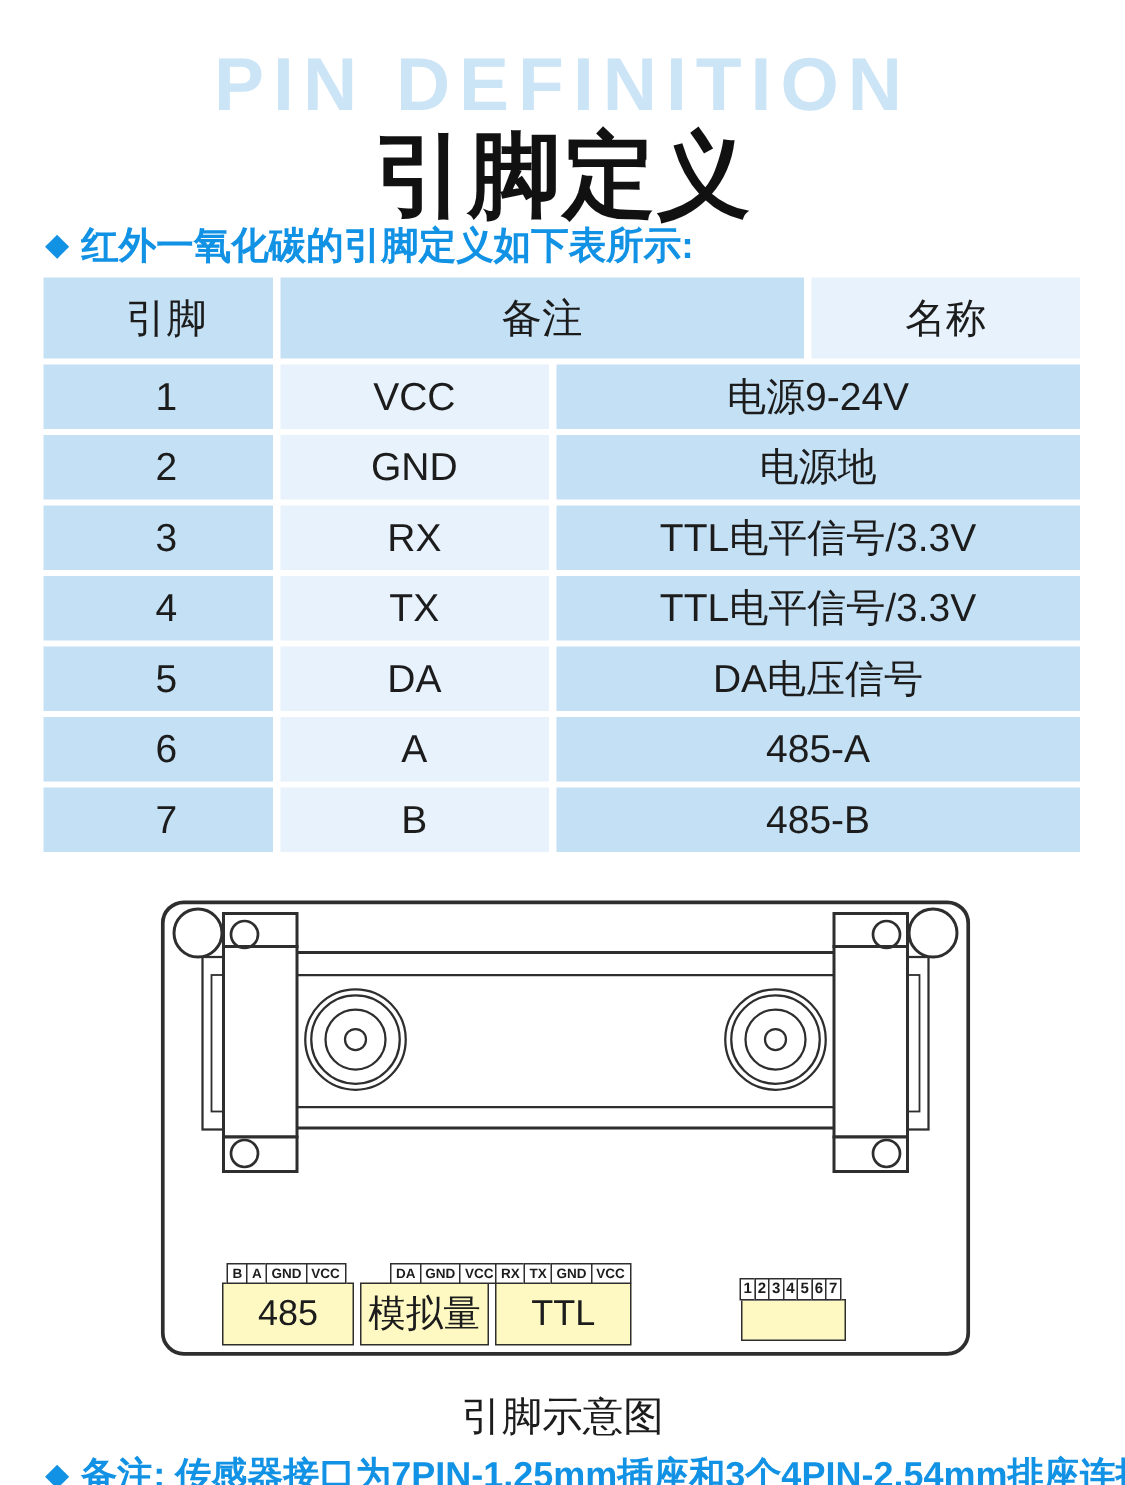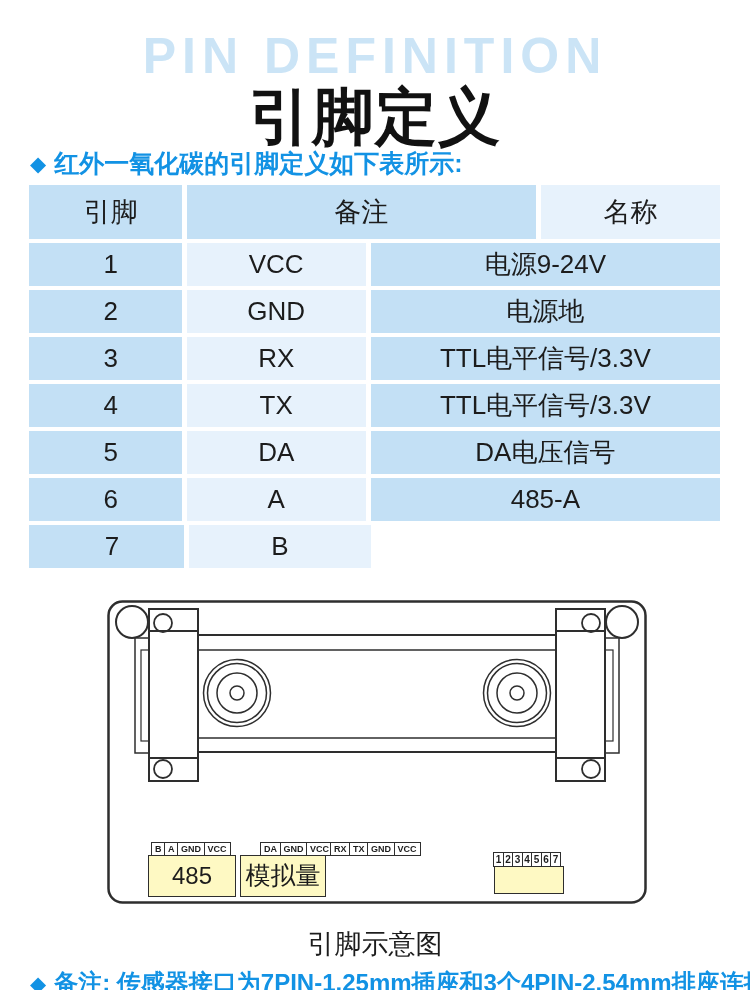--- a/index.html
+++ b/index.html
@@ -104,20 +104,21 @@
           <div class="cell c2">DA电压信号</div>
         </div>
         <div class="trow">
           <div class="cell c0">6</div>
           <div class="cell c1">A</div>
           <div class="cell c2">485-A</div>
         </div>
         <div class="trow">
           <div class="cell c0">7</div>
           <div class="cell c1">B</div>
+          <div class="cell c2">485-B</div>
         </div>
       </div>
   </div>
 
   <div class="diagram">
     <svg width="540" height="304" viewBox="0 0 540 304" fill="none" stroke="#2e2e2e">
 
       <rect x="1.5" y="1.5" width="537" height="301" rx="14" stroke-width="2.5" fill="#fff"></rect>
 
       <circle cx="25" cy="22" r="16" stroke-width="2"></circle>
@@ -174,20 +175,21 @@
       <div class="conn-body">模拟量</div>
     </div>
 
     <div class="conn cttl" style="left:223px;top:242px;">
       <div class="pin-row">
           <span class="pin">RX</span>
           <span class="pin">TX</span>
           <span class="pin">GND</span>
           <span class="pin">VCC</span>
         </div>
+      <div class="conn-body">TTL</div>
     </div>
 
     <div class="conn c7pin" style="left:386px;top:252px;">
       <div class="pin-row">
           <span class="pin">1</span>
           <span class="pin">2</span>
           <span class="pin">3</span>
           <span class="pin">4</span>
           <span class="pin">5</span>
           <span class="pin">6</span>

